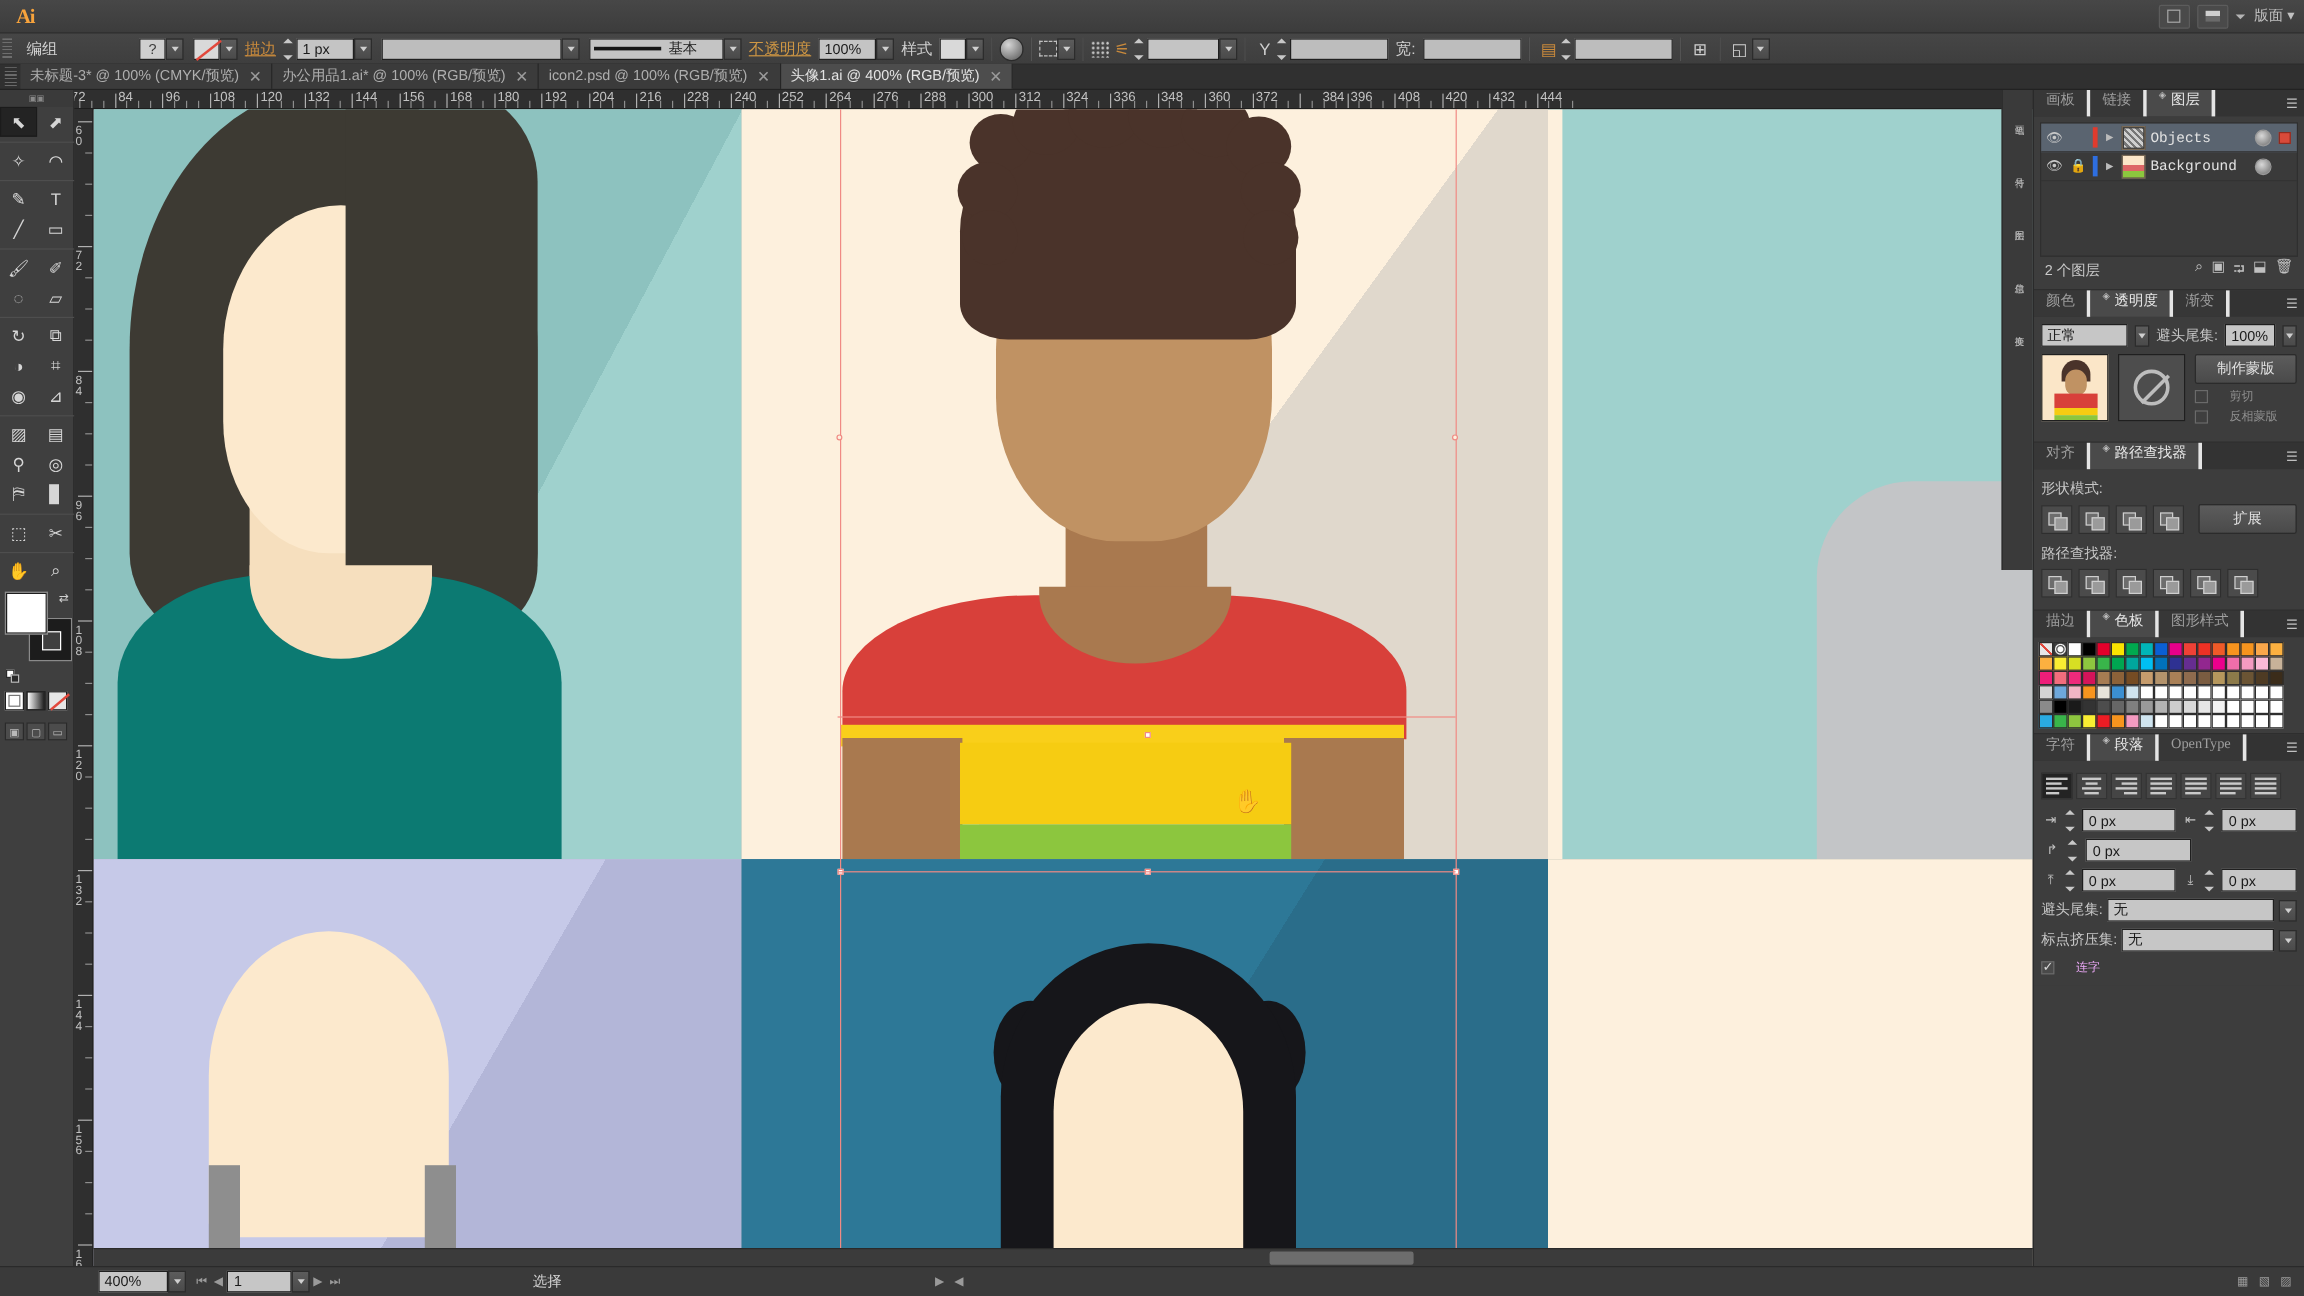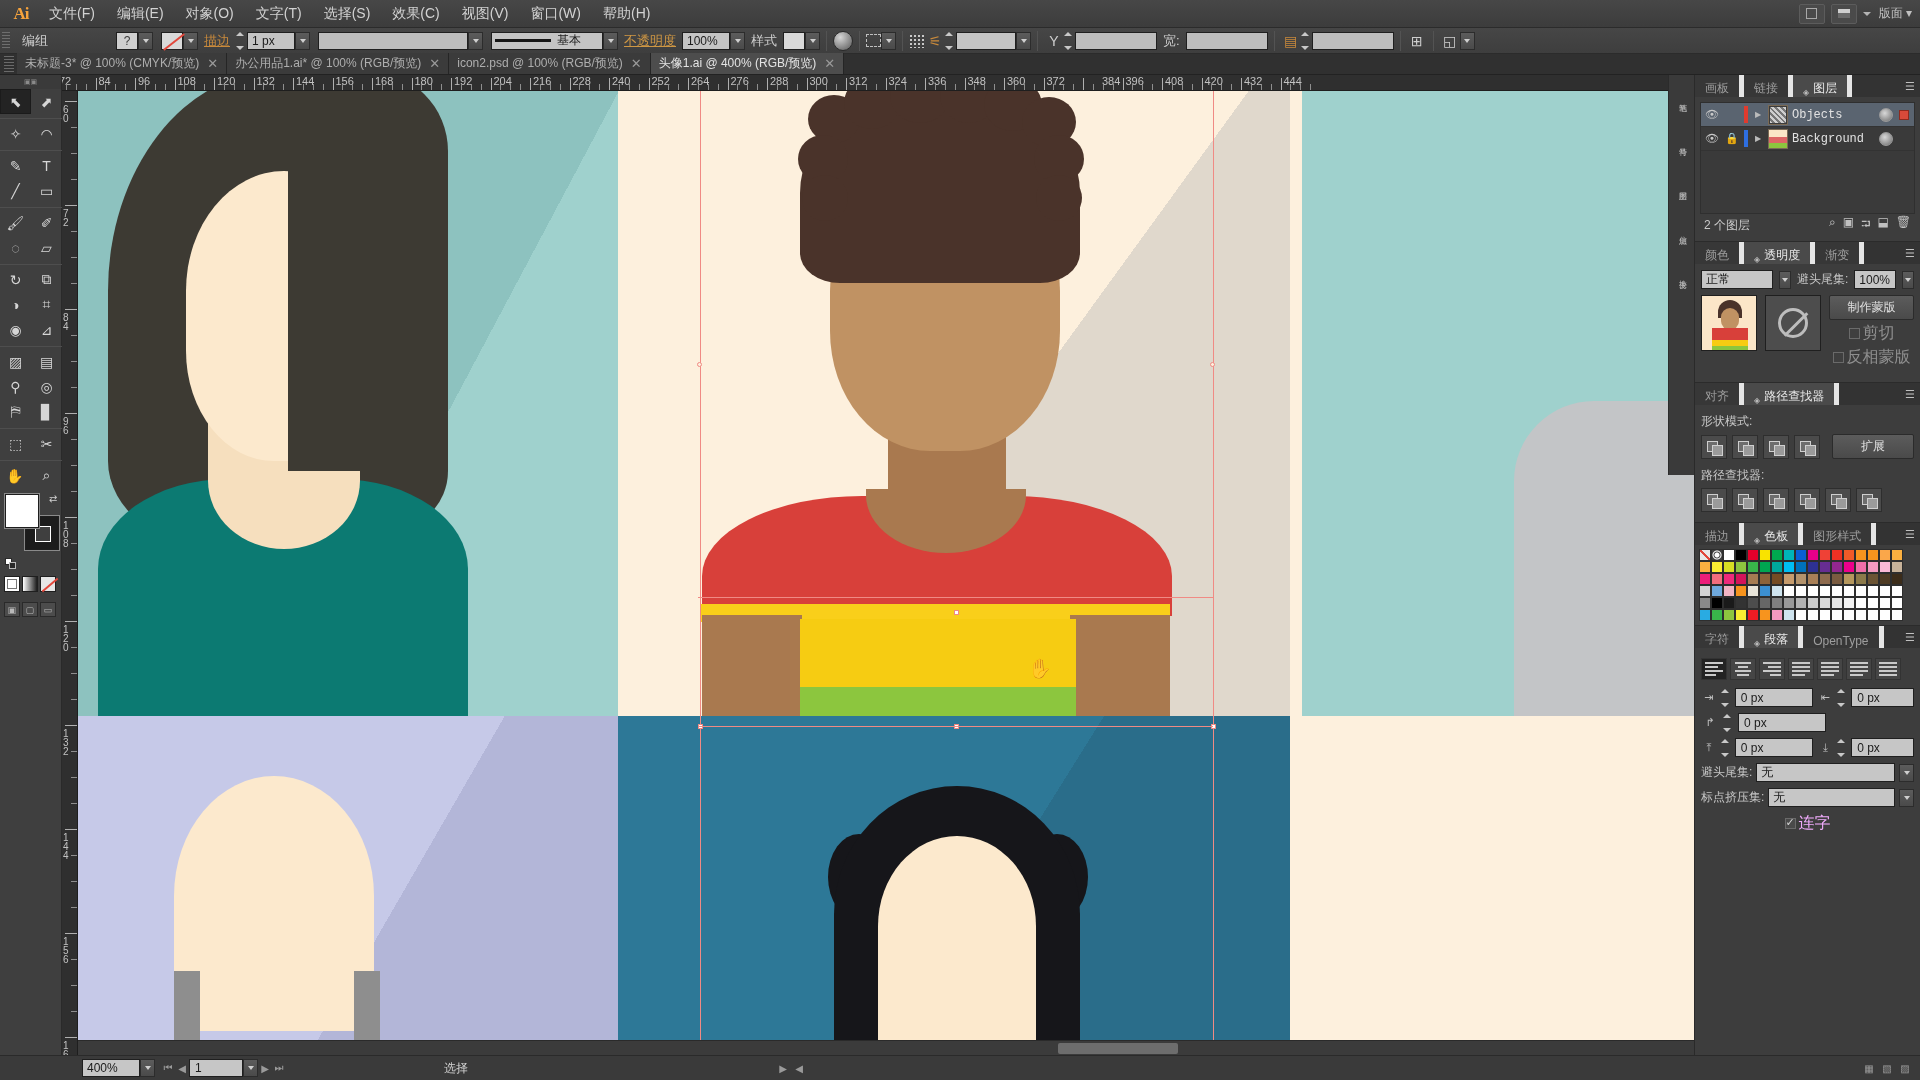--- a/index.html
+++ b/index.html
@@ -265,22 +265,22 @@
   }
   .mini-dock {
     position: absolute; right: 226px; top: 75px; width: 26px; height: 400px;
     background: #3a3a3a; border-left:1px solid #2b2b2b;
     display:flex; flex-direction:column; align-items:center; padding-top:6px; gap:10px;
   }
   .mini-ico { width: 20px; height: 34px; display:flex; align-items:center; justify-content:center;
     color:#bcbcbc; font-size:8px; writing-mode: vertical-rl; }
   .panel { border-bottom: 1px solid #2b2b2b; background: #3d3d3d; }
   .panel-tabs { display:flex; align-items:stretch; height: 22px; background:#333; position:relative;}
-  .ptab { padding: 0 10px; display:flex; align-items:flex-end; font-size:12px; color:#9e9e9e;
-    background:#373737; border-right:5px solid #e5e5e5; white-space:nowrap;}
+  .ptab { padding: 0 10px; display:flex; align-items:flex-start; font-size:12px; color:#9e9e9e;
+    background:#373737; border-right:3px solid #e5e5e5; white-space:nowrap;font-family:Liberation Serif, serif;}
   .ptab.active { background:#4a4a4a; color:#e8e8e8; }
   .ptab .diamond { margin-right:4px; font-size:8px; color:#bbb; }
   .panel-menu { margin-left:auto; width:20px; display:flex; align-items:center; justify-content:center; color:#c0c0c0; font-size:11px;}
   .panel-body { padding: 6px 6px 8px 6px; }
   .panel-hdr-sm { font-size:12px; color:#c6c6c6; margin: 2px 0 4px; }
 
   
   .layers-list { background:#3a3a3a; border:1px solid #2f2f2f; }
   .layer-row { display:flex; align-items:center; height:24px; gap:4px; padding:0 3px;
     border-bottom:1px solid #333; font-size:12px; }
@@ -312,21 +312,21 @@
   .thumb-img .f { position:absolute; left:19px; top:12px; width:18px;height:22px;background:#c09263;border-radius:9px;}
   .thumb-img .s { position:absolute; left:10px; top:32px; width:36px;height:12px;background:#d8403a;}
   .thumb-img .y { position:absolute; left:10px; top:44px; width:36px;height:6px;background:#f6cc12;}
   .thumb-img .g { position:absolute; left:10px; top:50px; width:36px;height:6px;background:#8cc63e;}
   .mask-box { width:56px;height:56px;background:#4d4d4d;border:1px solid #1f1f1f;
     display:flex;align-items:center;justify-content:center;}
   .no-sign { width:30px;height:30px;border-radius:50%;border:3px solid #bdbdbd; position:relative;}
   .no-sign:after{ content:""; position:absolute; left:-1px; top:12px; width:32px;height:3px;background:#bdbdbd;transform:rotate(-45deg);}
   .btn-gray { background: linear-gradient(#5c5c5c,#4a4a4a); border:1px solid #2b2b2b; color:#e0e0e0;
     font-size:12px; padding:3px 8px; border-radius:2px; text-align:center;}
-  .chk-row { display:flex; align-items:center; gap:3px; font-size:16px; color:#8e8e8e; margin-top:3px;justify-content:center;}
+  .chk-row { display:flex; align-items:center; gap:18px; font-size:10px; color:#8e8e8e; margin-top:3px;}
   .chk { width:11px;height:11px; border:1px solid #6a6a6a; background:#3f3f3f; }
   .chk.on { background:#4a4a4a; position:relative;}
   .chk.on:after{content:"✓"; position:absolute; left:0; top:-3px; font-size:11px; color:#d6d6d6;}
 
   
   .pf-grid { display:flex; gap:5px; align-items:center; margin:4px 0 8px; }
   .pf-btn { width:26px;height:24px; background:#4b4b4b; border:1px solid #2e2e2e;
      display:flex;align-items:center;justify-content:center; position:relative;}
   .pf-btn .sq1{ position:absolute; left:5px; top:5px; width:11px;height:11px;border:1px solid #cfcfcf; background:#6d6d6d;}
   .pf-btn .sq2{ position:absolute; left:10px; top:9px; width:11px;height:11px;border:1px solid #cfcfcf; background:#9a9a9a;}
@@ -363,31 +363,20 @@
   .status-sel { margin-left:158px; font-size:12px; color:#d2d2d2; }
   .sb-grip { margin-left:auto; }
 </style>
 </head>
 <body>
 
 <div class="app">
 
   <div class="menubar">
     <div class="ai-logo">Ai</div>
-    <div id="menu-items" style="display:flex;align-items:center;">
-        <div class="menu-item">文件(F)</div>
-        <div class="menu-item">编辑(E)</div>
-        <div class="menu-item">对象(O)</div>
-        <div class="menu-item">文字(T)</div>
-        <div class="menu-item">选择(S)</div>
-        <div class="menu-item">效果(C)</div>
-        <div class="menu-item">视图(V)</div>
-        <div class="menu-item">窗口(W)</div>
-        <div class="menu-item">帮助(H)</div>
-      </div>
     <div class="menu-right">
       <div class="mb-icon-btn">
           <div class="mb-sq"></div>
         </div>
       <div class="mb-icon-btn">
           <div class="mb-sq2"></div>
         </div>
       <div class="mb-caret"></div>
       <div class="ws-label">版面 ▾</div>
     </div>

